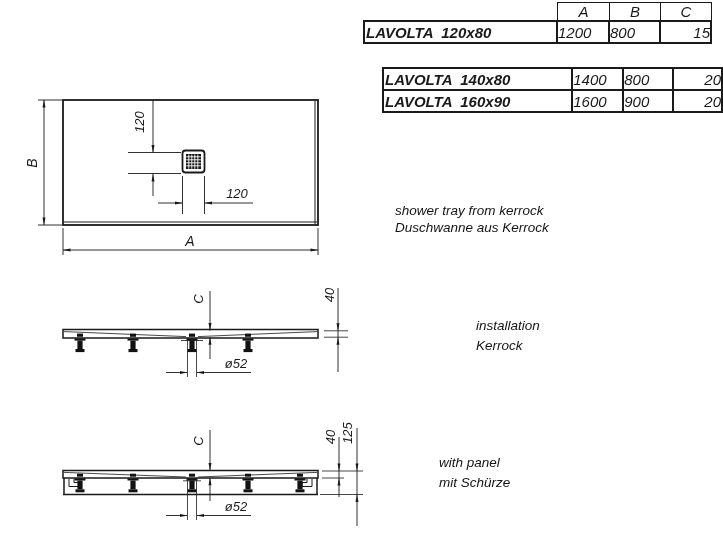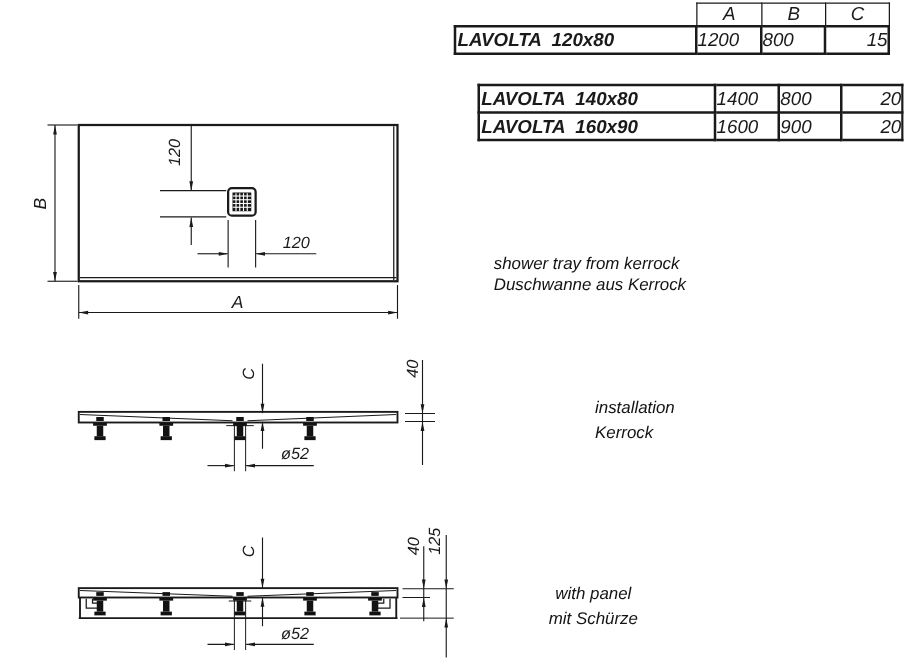--- a/index.html
+++ b/index.html
@@ -138,21 +138,21 @@
     </table>
 
   <div class="caption" style="left:395px;top:202px;">
     <div>shower tray from kerrock</div>
     <div>Duschwanne aus Kerrock</div>
   </div>
   <div class="caption wide" style="left:432px;top:316px;margin-left:44px;">
     <div>installation</div>
     <div>Kerrock</div>
   </div>
-  <div class="caption wide" style="left:439px;top:465px;text-align:center;">
+  <div class="caption wide" style="left:439px;top:453px;">
     <div>with panel</div>
     <div>mit Schürze</div>
   </div>
 
   <svg style="left:40px;top:283px;width:320px;height:100px;" viewBox="40 283 320 100">
     <g stroke="#1a1a1a" fill="none">
       <g>
         <rect x="63" y="329.5" width="255" height="8.5" fill="#ffffff" stroke-width="1.5"></rect>
         <line x1="64" y1="331.6" x2="186" y2="336.6" stroke-width="0.8"></line>
         <line x1="317" y1="331.6" x2="198" y2="336.6" stroke-width="0.8"></line>

